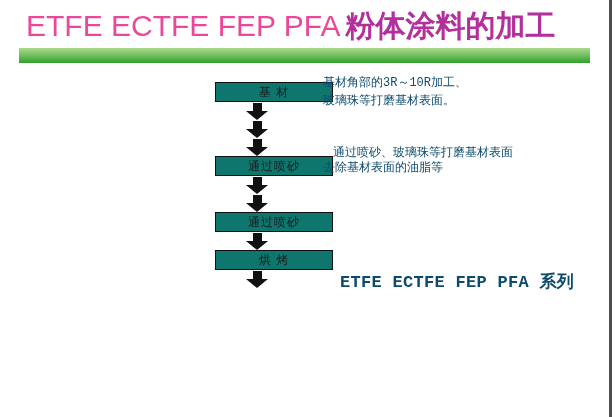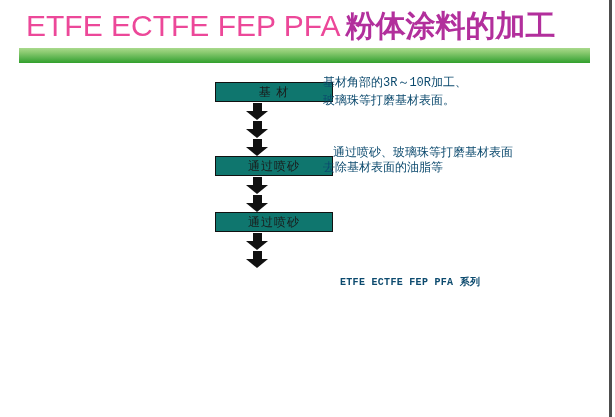--- a/index.html
+++ b/index.html
@@ -118,21 +118,21 @@
     white-space: nowrap;
   }
   #note-substrate   { top: 76px; }
   #note-degrease    { top: 116px; margin-top: 45px; }
   #note-grind       { top: 146px; margin-left: 10px; }
   #note-dry         { top: 238px; }
   #note-series      {
     top: 275px;
     left: 340px;
     font-weight: bold;
-    font-size: 10px;
+    font-size: 17px;
     letter-spacing: 0.3px;
   }
 </style>
 </head>
 <body>
 
 <div id="slide">
 
   <div id="title">
     <span class="lat">ETFE ECTFE FEP PFA</span><span class="cjk">粉体涂料的加工</span>
@@ -168,20 +168,21 @@
         <span class="stem"></span>
         <span class="head"></span>
       </div>
 
     <div class="fbox">通过喷砂</div>
     <div class="farrow">
         <span class="stem"></span>
         <span class="head"></span>
       </div>
 
+    <div class="fbox">烘 烤</div>
     <div class="farrow">
         <span class="stem"></span>
         <span class="head"></span>
       </div>
 
 
   </div>
 
   <div class="note" id="note-substrate">基材角部的3R～10R加工、</div>
   <div class="note" id="note-substrate2" style="top:94px;">玻璃珠等打磨基材表面。</div>

